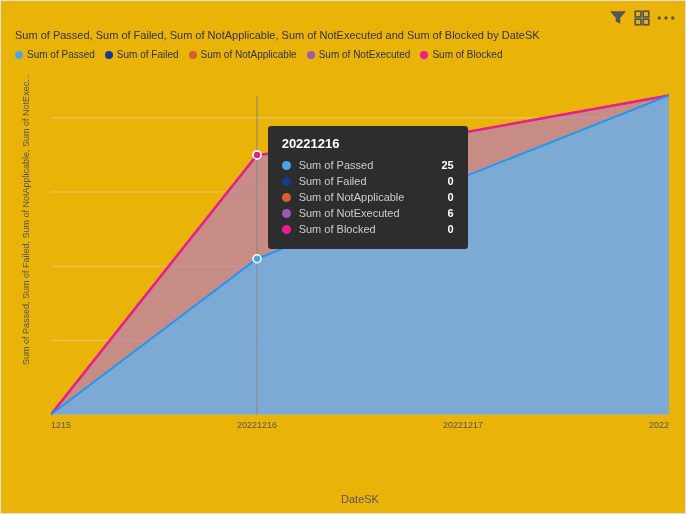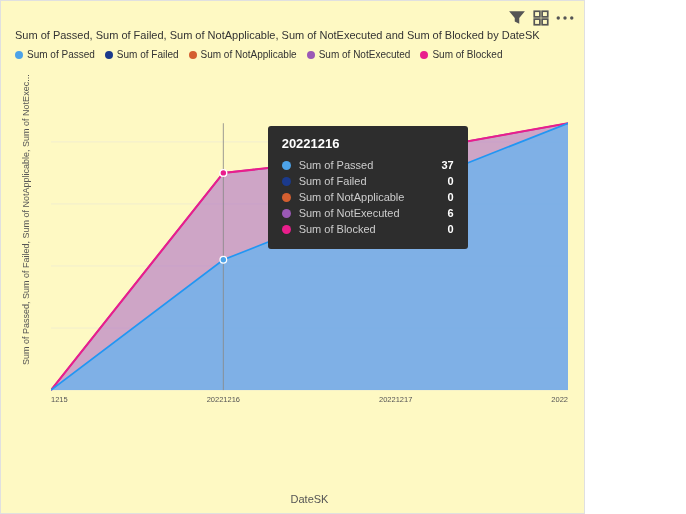--- a/index.html
+++ b/index.html
@@ -5,23 +5,23 @@
     * { box-sizing: border-box; margin: 0; padding: 0; }
     body {
       background: #fff;
       font-family: 'Segoe UI', Arial, sans-serif;
       width: 686px;
       height: 514px;
       overflow: hidden;
     }
     .chart-container {
       position: relative;
-      width: 585px;
+      width: 686px;
       height: 514px;
-      background: #fef9c3;
+      background: #eab308;
       border: 1px solid #e0e0e0;
     }
     .toolbar {
       position: absolute;
       top: 8px;
       right: 10px;
       display: flex;
       gap: 6px;
       align-items: center;
     }
@@ -201,21 +201,21 @@
       <circle cx="206.66666666666666" cy="173.72093023255815" r="4" fill="#4DA3E8" stroke="#fff" stroke-width="1.5"></circle>
       <circle cx="206.66666666666666" cy="69.53488372093022" r="4" fill="#9B59B6" stroke="#fff" stroke-width="1.5"></circle>
       <circle cx="206.66666666666666" cy="69.53488372093022" r="4" fill="#E91E8C" stroke="#fff" stroke-width="1.5"></circle>
     </svg>
 
   <div class="tooltip" style="left: 266.667px; top: 125px;">
     <div class="tooltip-title">20221216</div>
   <div class="tooltip-row">
       <span class="tooltip-dot" style="background:#4DA3E8"></span>
       <span class="tooltip-label">Sum of Passed</span>
-      <span class="tooltip-value">37</span>
+      <span class="tooltip-value">25</span>
     </div>
       <div class="tooltip-row">
       <span class="tooltip-dot" style="background:#1B3A8C"></span>
       <span class="tooltip-label">Sum of Failed</span>
       <span class="tooltip-value">0</span>
     </div>
       <div class="tooltip-row">
       <span class="tooltip-dot" style="background:#D45F30"></span>
       <span class="tooltip-label">Sum of NotApplicable</span>
       <span class="tooltip-value">0</span>

